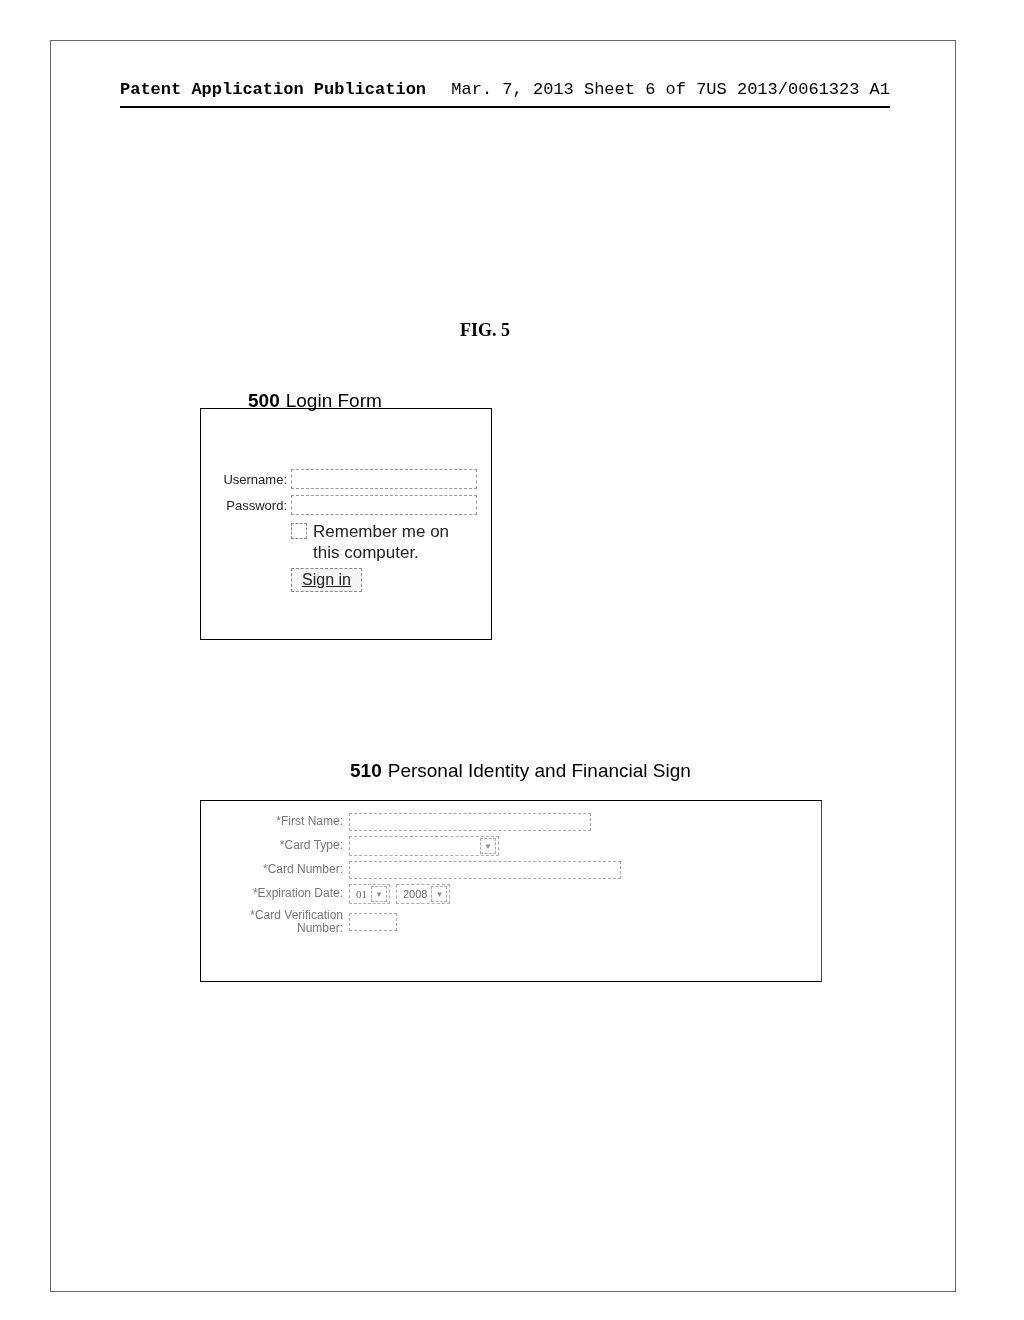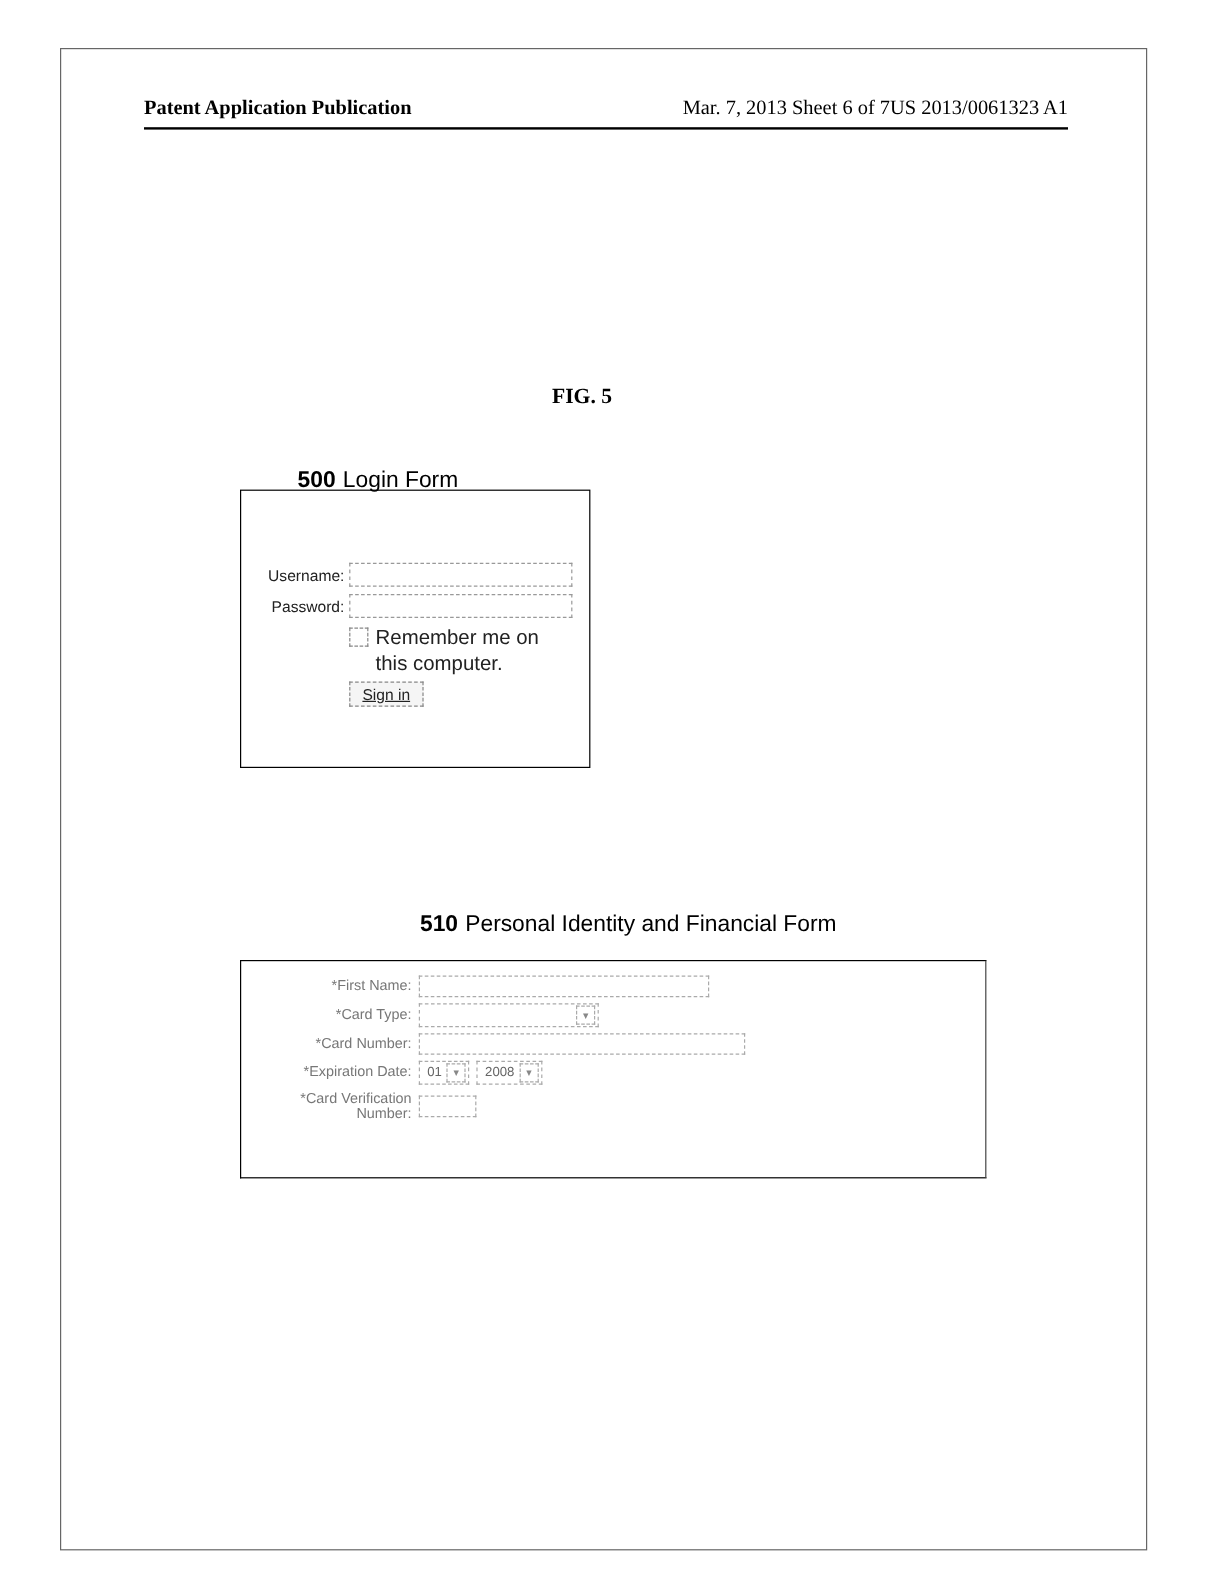--- a/index.html
+++ b/index.html
@@ -20,21 +20,21 @@
     height: 1250px;
     border: 1px solid #666;
   }
   .header-line {
     position: absolute;
     left: 120px;
     top: 80px;
     width: 770px;
     display: flex;
     font-size: 17px;
-    font-family: Liberation Serif, serif;
+    font-family: Liberation Mono, monospace;
   }
   .header-line .pub { font-weight: bold; flex: 0 0 auto; }
   .header-line .date { flex: 1 1 auto; text-align: right; }
   .header-line .pubnum { flex: 0 0 auto; }
   .header-underline {
     position: absolute;
     left: 120px;
     top: 106px;
     width: 770px;
     border-top: 2px solid #000;
@@ -106,21 +106,21 @@
   }
   .signin-wrap {
     margin-left: 76px;
     margin-top: 4px;
   }
   .signin-btn {
     display: inline-block;
     padding: 2px 10px;
     border: 1px dashed #888;
     background: #f5f5f5;
-    font-size: 13px;
+    font-size: 16px;
     font-family: Arial, sans-serif;
     text-decoration: underline;
     color: #222;
   }
 
   
   .fin-box {
     position: absolute;
     left: 200px;
     top: 800px;
@@ -173,21 +173,21 @@
   .fin-select .dd {
     width: 14px;
     height: 14px;
     border: 1px dashed #aaa;
     display: inline-flex;
     align-items: center;
     justify-content: center;
     font-size: 9px;
     color: #888;
   }
-  .gap6 { margin-right: 6px; }
+  .gap6 { margin-right: 6px; font-family: Liberation Serif, serif; }
 
 </style>
 </head>
 <body>
 
 <div class="page-border"></div>
 
 <div class="header-line">
   <span class="pub">Patent Application Publication</span>
   <span class="date">Mar. 7, 2013  Sheet 6 of 7</span>
@@ -215,21 +215,21 @@
       <div class="cb"></div>
       <div class="cb-label">Remember me on this computer.</div>
     </div>
     <div class="signin-wrap">
       <span class="signin-btn">Sign in</span>
     </div>
   </div>
 </div>
 
 <div class="ref-label" style="left:350px; top:760px;">
-  <span class="num">510</span><span>Personal Identity and Financial Form</span>
+  <span class="num">510</span><span>Personal Identity and Financial Sign</span>
 </div>
 
 <div class="fin-box">
   <div class="fin-inner">
 
     <div class="fin-row">
       <div class="flabel">*First Name:</div>
       <div class="fin-input wide"></div>
     </div>
 

